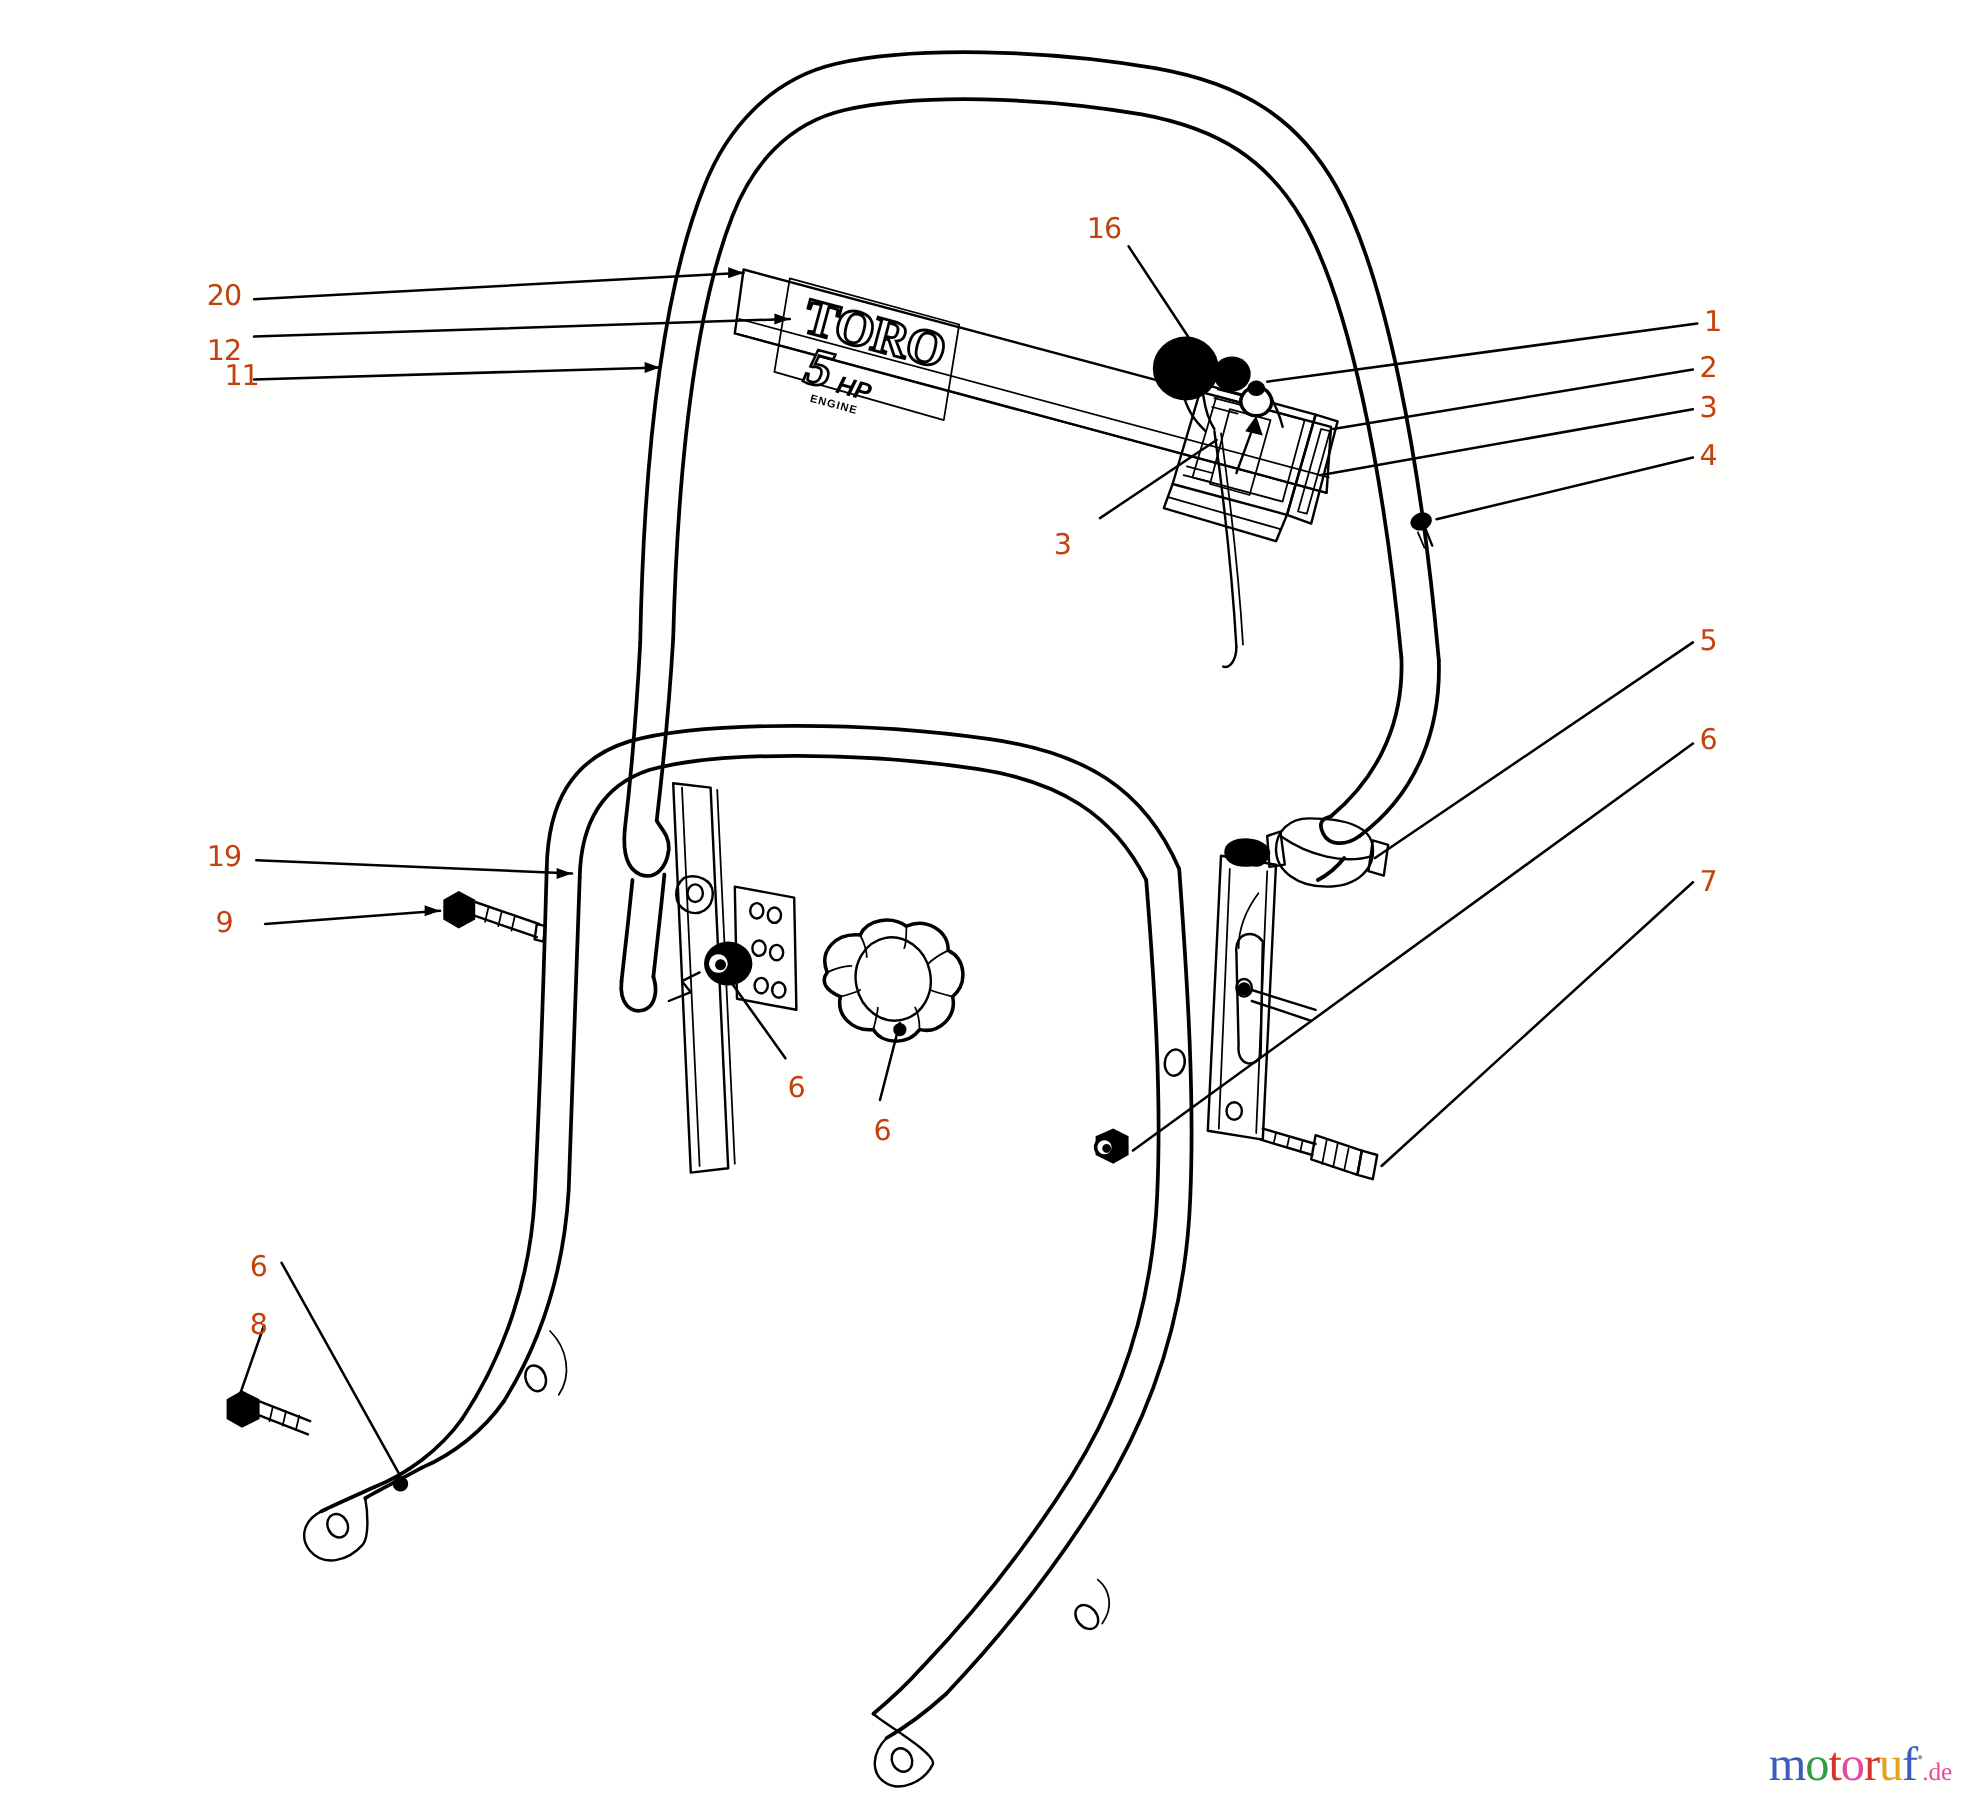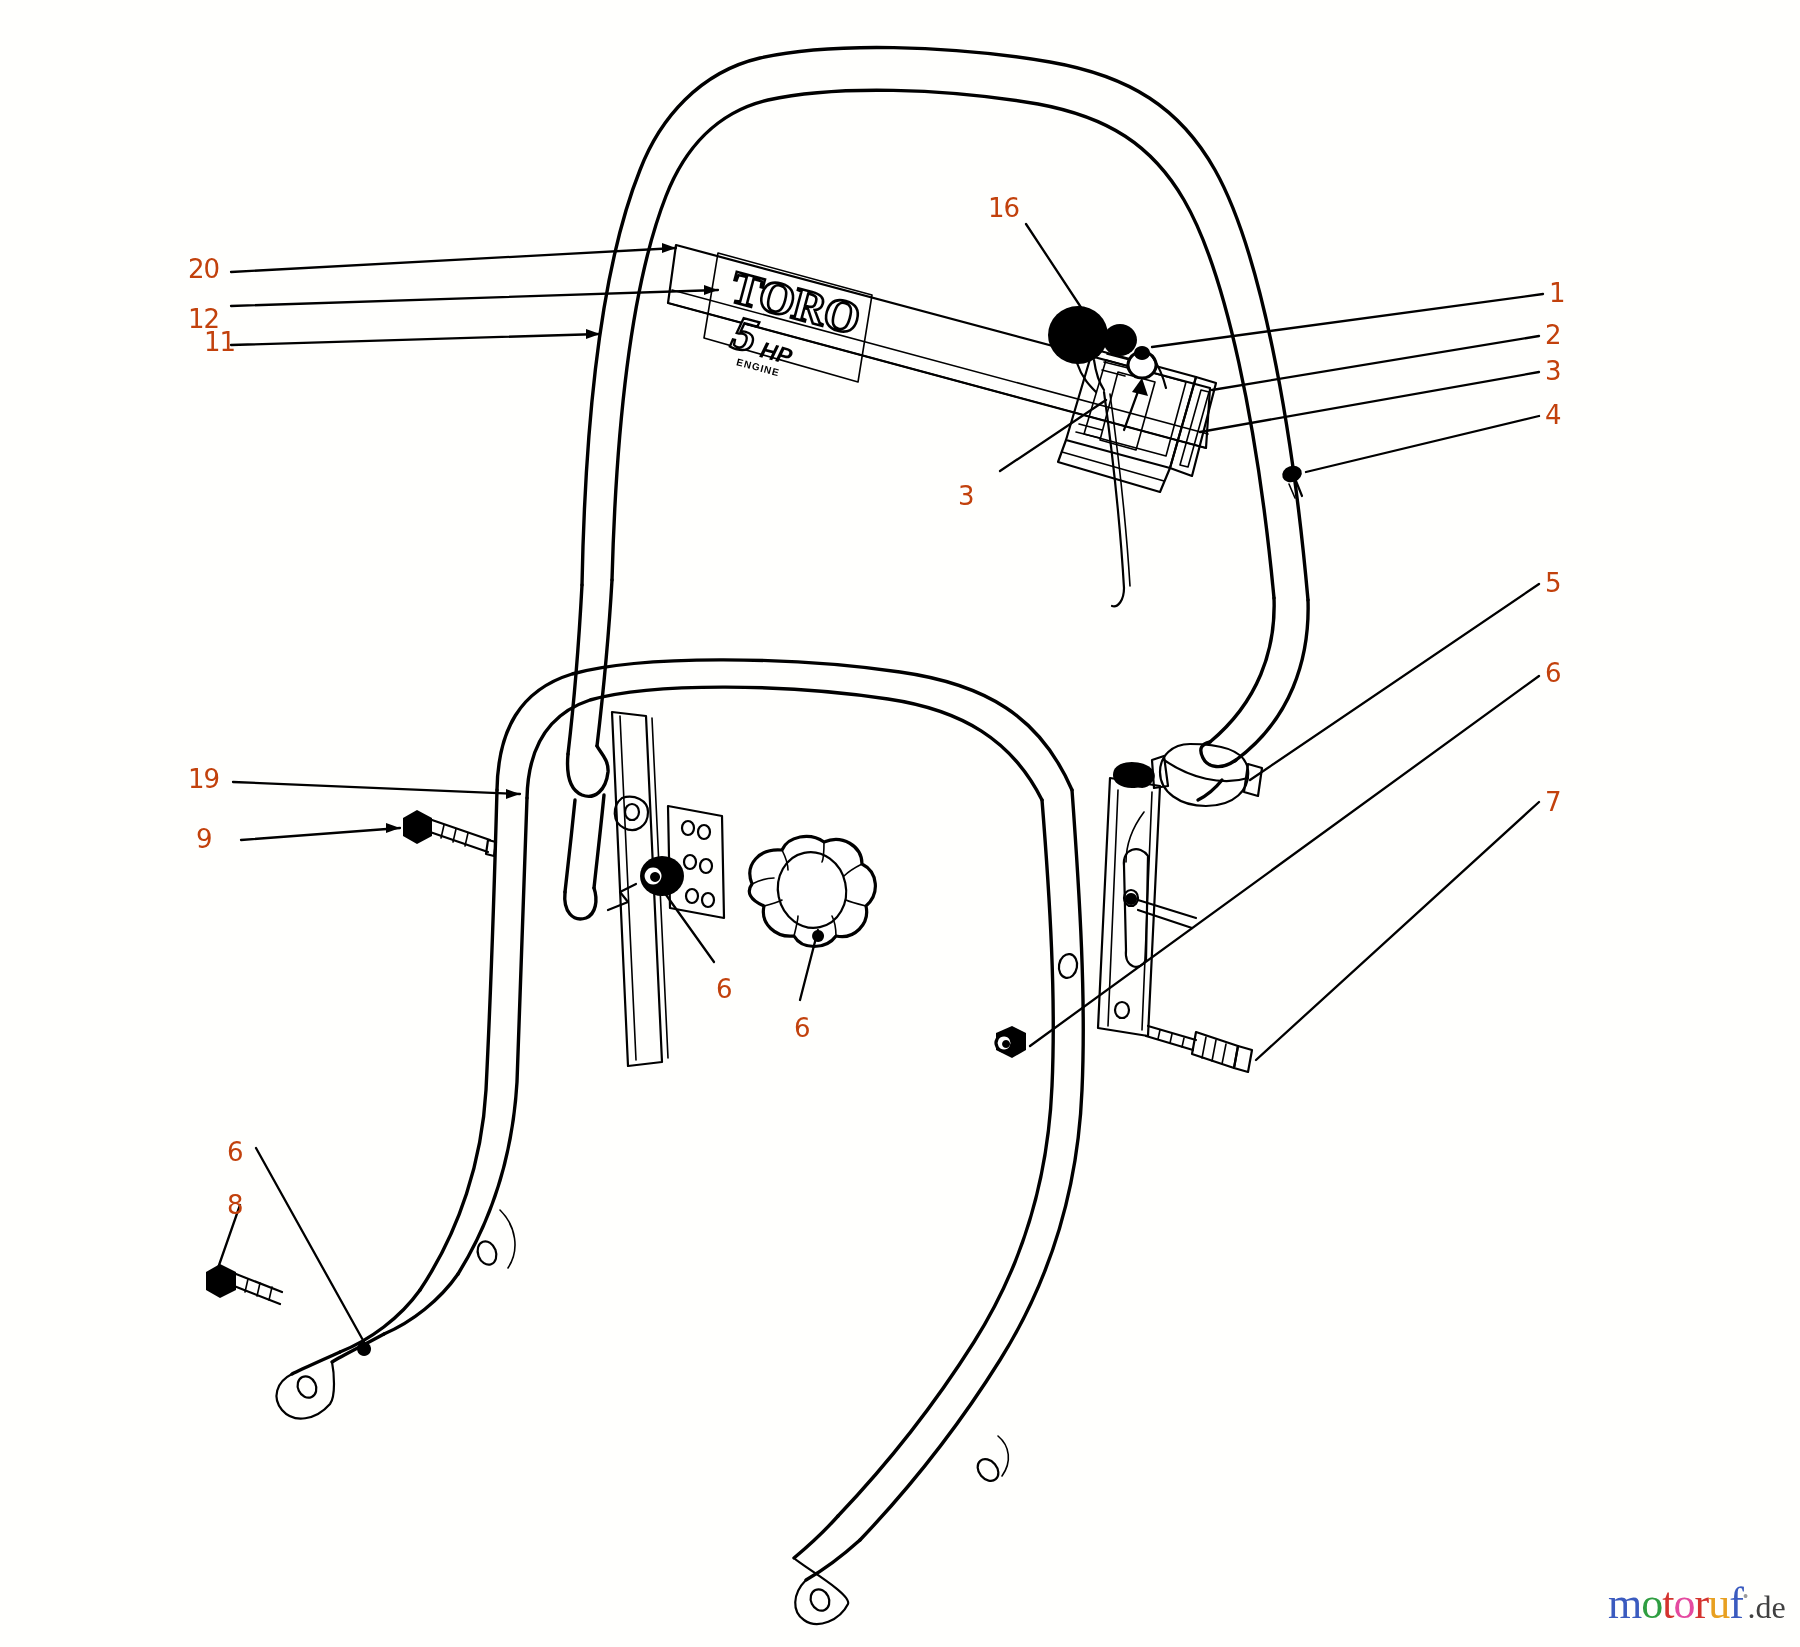--- a/index.html
+++ b/index.html
@@ -37,22 +37,22 @@
   .wm {
     position: absolute;
     left: 1608px;
     top: 1578px;
     font-family: "Liberation Serif", serif;
     font-size: 44px;
     letter-spacing: -1px;
     white-space: nowrap;
   }
   .wm .de {
-    font-size: 32px;
-    color: #404040;
+    font-size: 23px;
+    color: #ec4899;
     letter-spacing: 0;
     text-align: center;
   }
   .wm sup.dot {
     font-size: 16px;
     color: #9b9b9b;
     vertical-align: super;
   }
 </style>
 </head>

